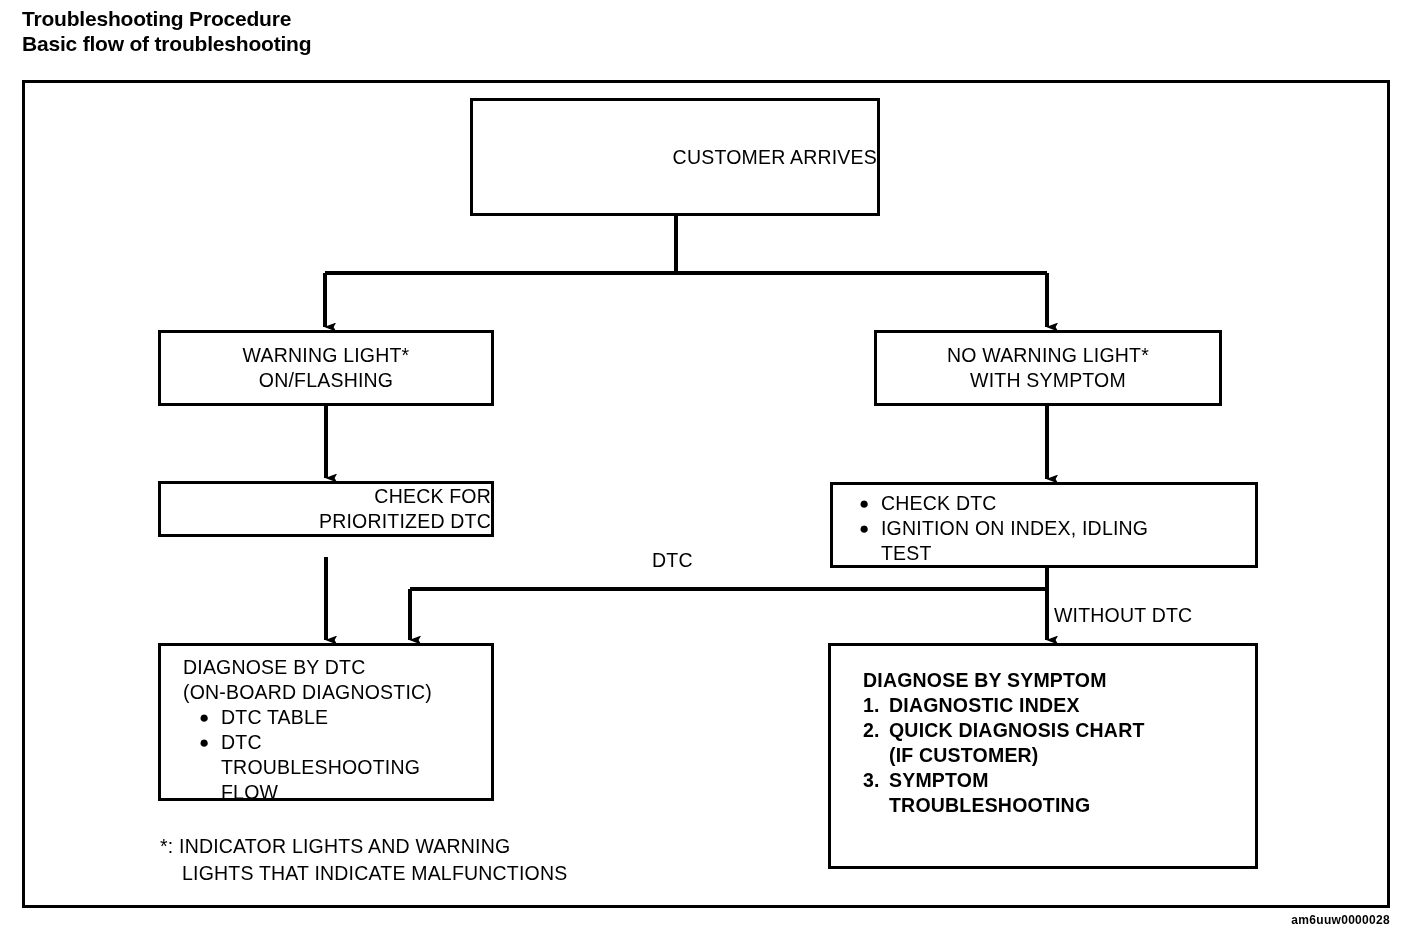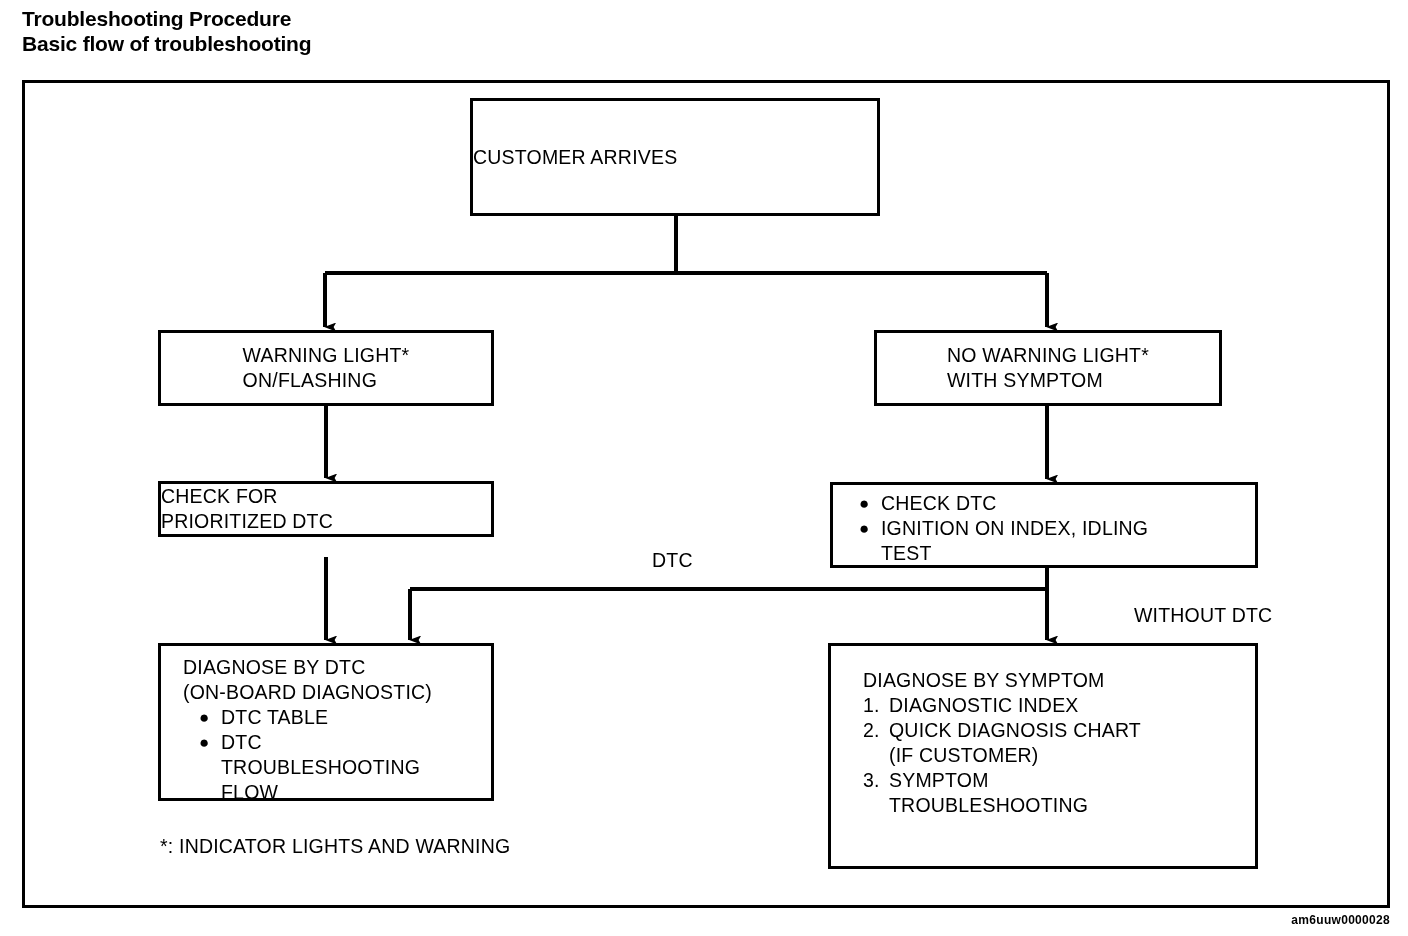--- a/index.html
+++ b/index.html
@@ -62,26 +62,26 @@
     font-size: 19.5px;
     line-height: 25px;
     letter-spacing: 0.2px;
   }
   .node .inner {
     position: absolute;
     left: 0; right: 0;
     top: 50%;
     transform: translateY(-50%);
   }
-  .node.center .inner { text-align: left; }
+  .node.center .inner { text-align: right; }
   .node.center-block .inner {
     display: flex;
     justify-content: center;
   }
-  .node.center-block .blk { text-align: left; }
+  .node.center-block .blk { text-align: center; }
 
   .node.padded {
     padding: 10px 0 10px 18px;
   }
   .node.padded .inner {
     position: static;
     transform: none;
   }
 
   
@@ -106,36 +106,36 @@
   .indent-num { padding-left: 26px; }
   .pad-left-16 { padding-left: 16px; }
 
   
   #node-customer   { left: 470px; top: 98px;  width: 410px; height: 118px; }
   #node-warning    { left: 158px; top: 330px; width: 336px; height: 76px;  }
   #node-nowarning  { left: 874px; top: 330px; width: 348px; height: 76px;  }
   #node-checkprior { left: 158px; top: 481px; width: 336px; height: 56px;  }
   #node-checkdtc   { left: 830px; top: 482px; width: 428px; height: 86px;  }
   #node-diagdtc    { left: 158px; top: 643px; width: 336px; height: 158px; }
-  #node-diagsym    { left: 828px; top: 643px; width: 430px; height: 226px; }
+  #node-diagsym    { left: 828px; top: 643px; width: 430px; height: 226px; font-weight: bold; }
 
   #node-checkdtc  { padding: 6px 0 6px 26px; }
   #node-diagdtc   { padding: 9px 0 9px 22px; }
   #node-diagsym   { padding: 22px 0 22px 32px; }
 
   
   .edge-label {
     position: absolute;
     font-size: 19.5px;
     line-height: 22px;
     letter-spacing: 0.2px;
     white-space: nowrap;
   }
   #label-dtc        { left: 652px;  top: 549px; }
-  #label-withoutdtc { left: 1134px; top: 604px; text-align: center; }
+  #label-withoutdtc { left: 1054px; top: 604px; text-align: center; }
 
   
   .footnote {
     position: absolute;
     left: 160px;
     top: 833px;
     font-size: 19.5px;
     line-height: 27px;
     letter-spacing: 0.2px;
     white-space: nowrap;
@@ -277,17 +277,18 @@
       </div>
       <div class="indent-num">TROUBLESHOOTING</div>
     </div>
   </div>
 
   <div class="edge-label" id="label-dtc">DTC</div>
   <div class="edge-label" id="label-withoutdtc">WITHOUT DTC</div>
 
   <div class="footnote">
     <span>*: INDICATOR LIGHTS AND WARNING</span>
+    <span class="fn2">LIGHTS THAT INDICATE MALFUNCTIONS</span>
   </div>
 
   <div class="refcode">am6uuw0000028</div>
 
 </div>
 
 </body></html>

